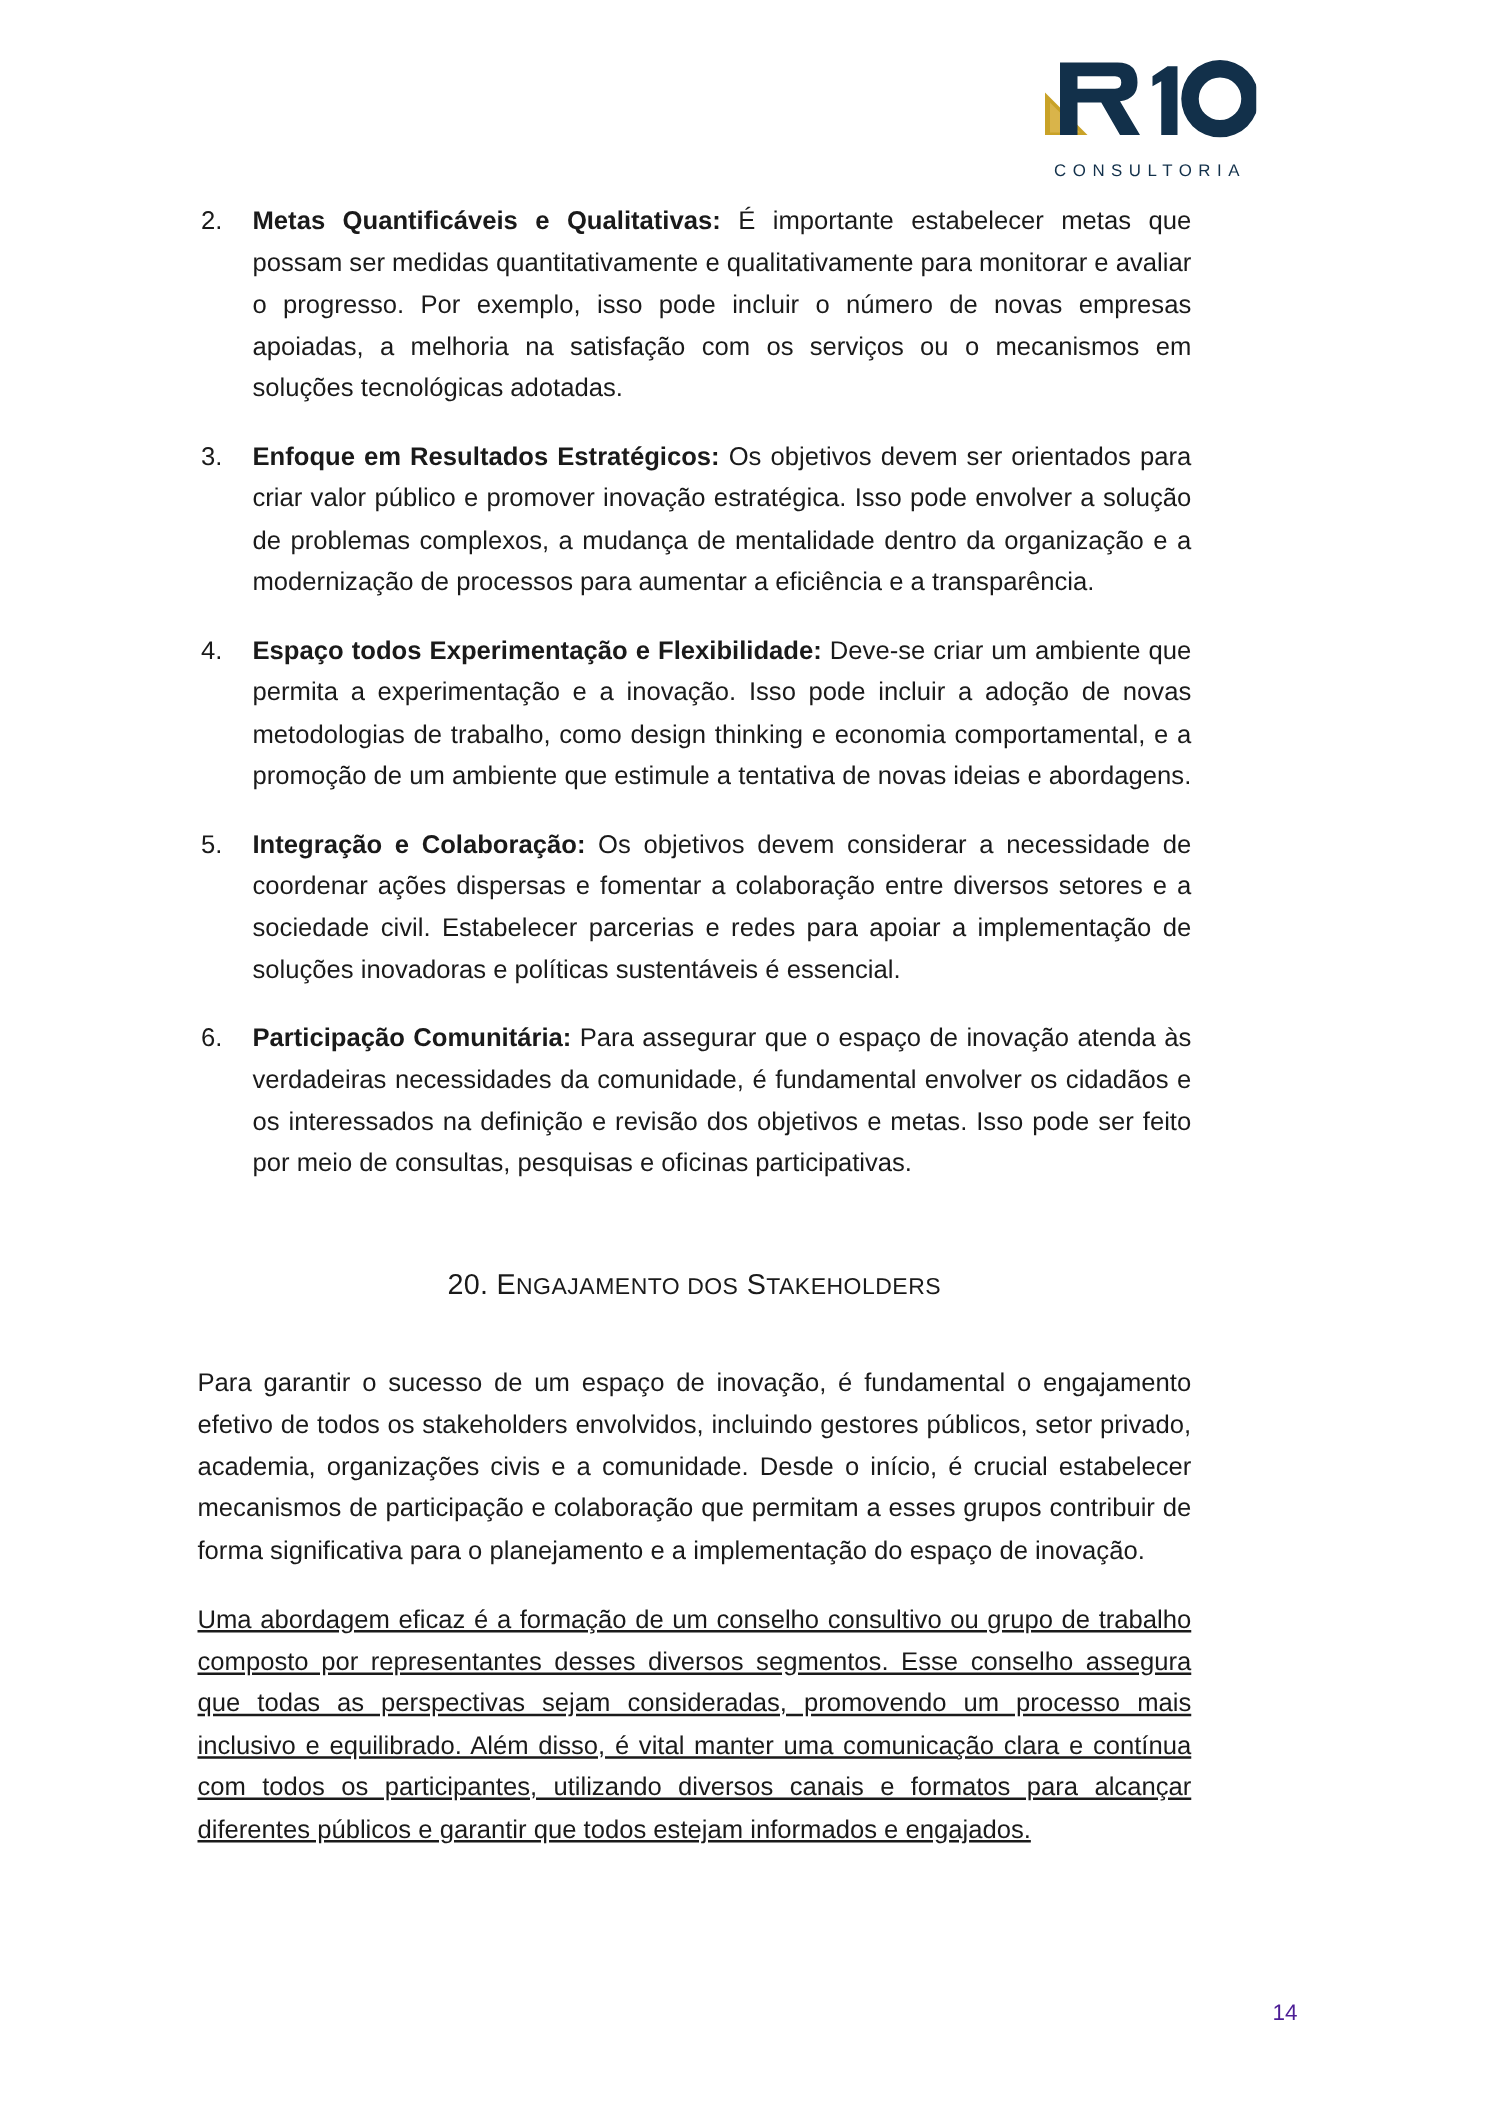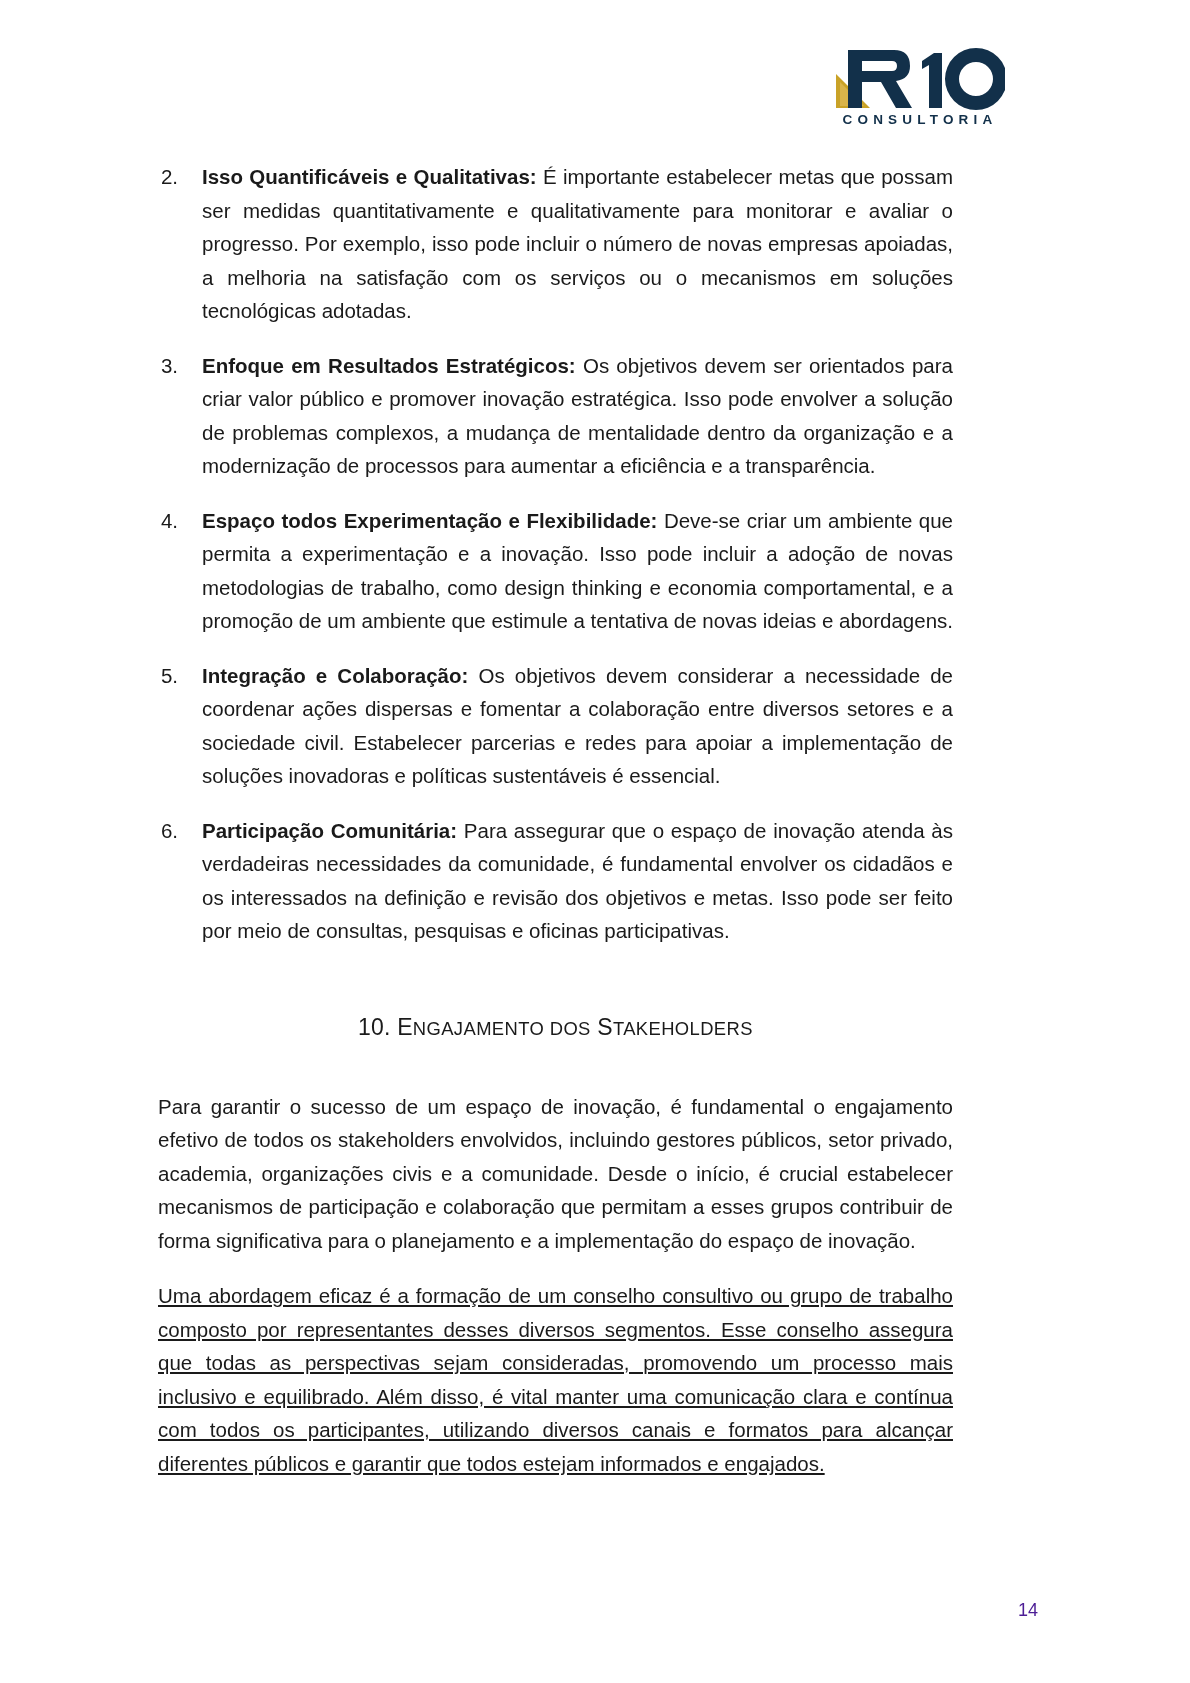--- a/index.html
+++ b/index.html
@@ -28,27 +28,27 @@
     text-align: center;
     user-select: none;
   }
   .logo-mark {
     position: relative;
     height: 62px;
     width: 175px;
   }
   .logo-mark svg { display: block; }
   .logo-word {
-    margin-top: 2px;
+    margin-top: 19px;
     font-size: 13.5px;
     letter-spacing: 5.2px;
     color: #12304a;
     font-family: "Liberation Sans", sans-serif;
     text-indent: 5px;
-    font-weight: 700;
+    font-weight: 400;
   }
 
   
   .content {
     position: absolute;
     left: 158px;
     top: 160px;
     width: 795px;
   }
 
@@ -143,21 +143,21 @@
     </div>
     <div class="logo-word">CONSULTORIA</div>
   </div>
 
   <div class="content">
 
     <ol class="ol-list">
 
       <li class="li-row">
         <div class="li-num">2.</div>
-        <div class="li-body"><b>Isso Quantificáveis e Qualitativas:</b><span> É importante estabelecer metas que possam ser medidas quantitativamente e qualitativamente para monitorar e avaliar o progresso. Por exemplo, isso pode incluir o número de novas empresas apoiadas, a melhoria na satisfação com os serviços ou o mecanismos em soluções tecnológicas adotadas.</span></div>
+        <div class="li-body"><b>Metas Quantificáveis e Qualitativas:</b><span> É importante estabelecer metas que possam ser medidas quantitativamente e qualitativamente para monitorar e avaliar o progresso. Por exemplo, isso pode incluir o número de novas empresas apoiadas, a melhoria na satisfação com os serviços ou o mecanismos em soluções tecnológicas adotadas.</span></div>
       </li>
 
       <li class="li-row">
         <div class="li-num">3.</div>
         <div class="li-body"><b>Enfoque em Resultados Estratégicos:</b><span> Os objetivos devem ser orientados para criar valor público e promover inovação estratégica. Isso pode envolver a solução de problemas complexos, a mudança de mentalidade dentro da organização e a modernização de processos para aumentar a eficiência e a transparência.</span></div>
       </li>
 
       <li class="li-row">
         <div class="li-num">4.</div>
         <div class="li-body"><b>Espaço todos Experimentação e Flexibilidade:</b><span> Deve-se criar um ambiente que permita a experimentação e a inovação. Isso pode incluir a adoção de novas metodologias de trabalho, como design thinking e economia comportamental, e a promoção de um ambiente que estimule a tentativa de novas ideias e abordagens.</span></div>
@@ -169,21 +169,21 @@
       </li>
 
       <li class="li-row">
         <div class="li-num">6.</div>
         <div class="li-body"><b>Participação Comunitária:</b><span> Para assegurar que o espaço de inovação atenda às verdadeiras necessidades da comunidade, é fundamental envolver os cidadãos e os interessados na definição e revisão dos objetivos e metas. Isso pode ser feito por meio de consultas, pesquisas e oficinas participativas.</span></div>
       </li>
 
     </ol>
 
 
-    <h2 class="section-heading"><span>10.</span> <span>E</span><span class="sc">NGAJAMENTO DOS</span> <span>S</span><span class="sc">TAKEHOLDERS</span></h2>
+    <h2 class="section-heading"><span>20.</span> <span>E</span><span class="sc">NGAJAMENTO DOS</span> <span>S</span><span class="sc">TAKEHOLDERS</span></h2>
 
     <p class="para">Para garantir o sucesso de um espaço de inovação, é fundamental o engajamento efetivo de todos os stakeholders envolvidos, incluindo gestores públicos, setor privado, academia, organizações civis e a comunidade. Desde o início, é crucial estabelecer mecanismos de participação e colaboração que permitam a esses grupos contribuir de forma significativa para o planejamento e a implementação do espaço de inovação.</p>
     <p class="para tight">Uma abordagem eficaz é a formação de um conselho consultivo ou grupo de trabalho composto por representantes desses diversos segmentos. Esse conselho assegura que todas as perspectivas sejam consideradas, promovendo um processo mais inclusivo e equilibrado. Além disso, é vital manter uma comunicação clara e contínua com todos os participantes, utilizando diversos canais e formatos para alcançar diferentes públicos e garantir que todos estejam informados e engajados.</p>
 
   </div>
 
   <div class="page-number">14</div>
 
 </div>
 

